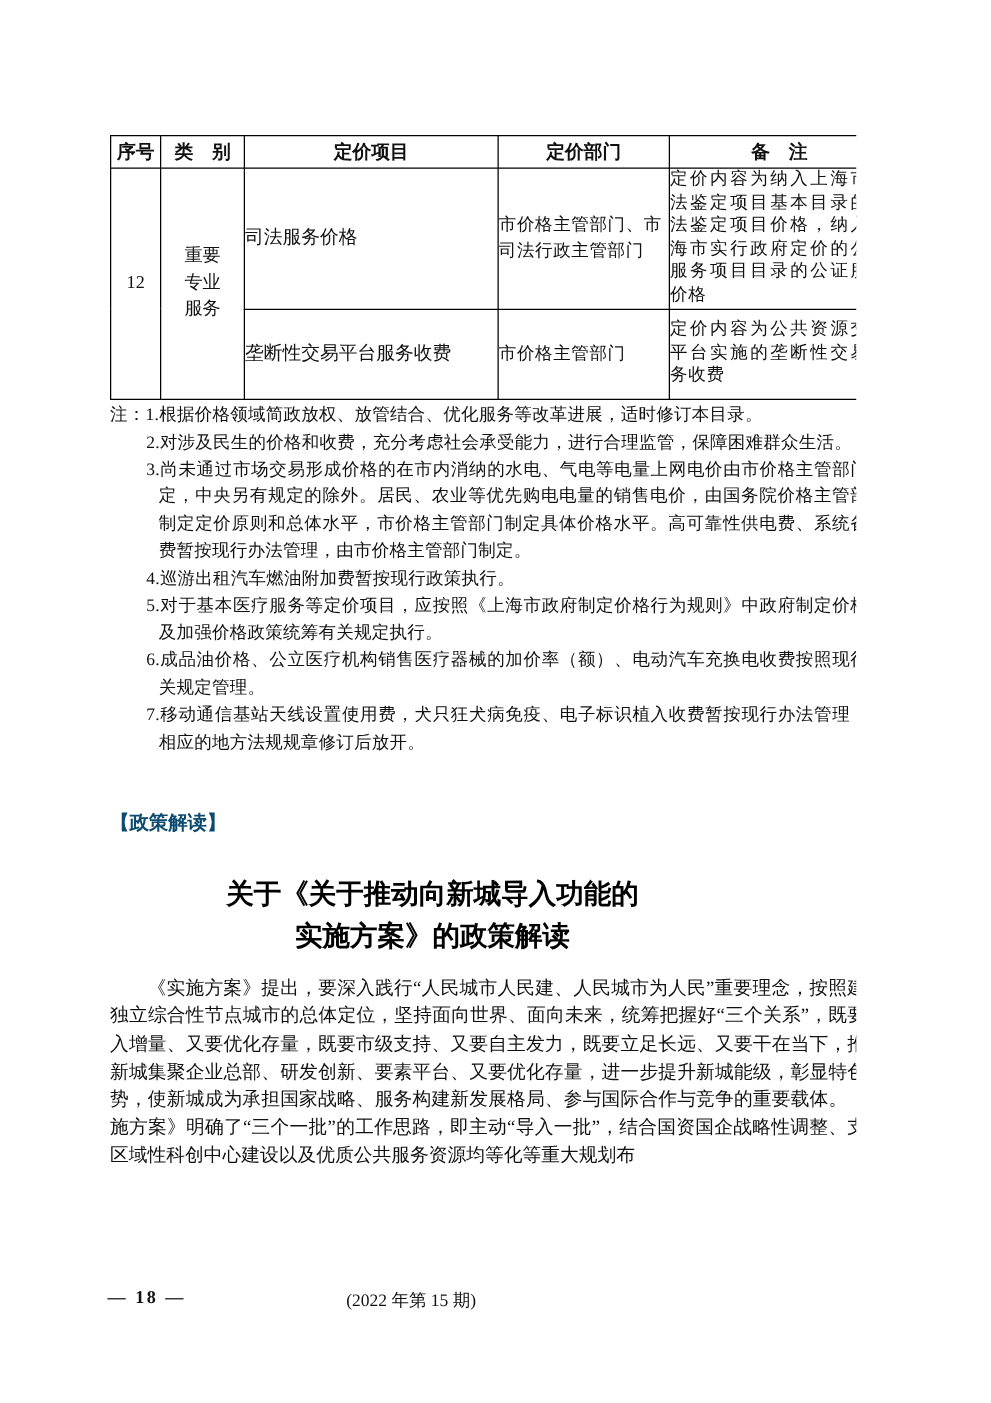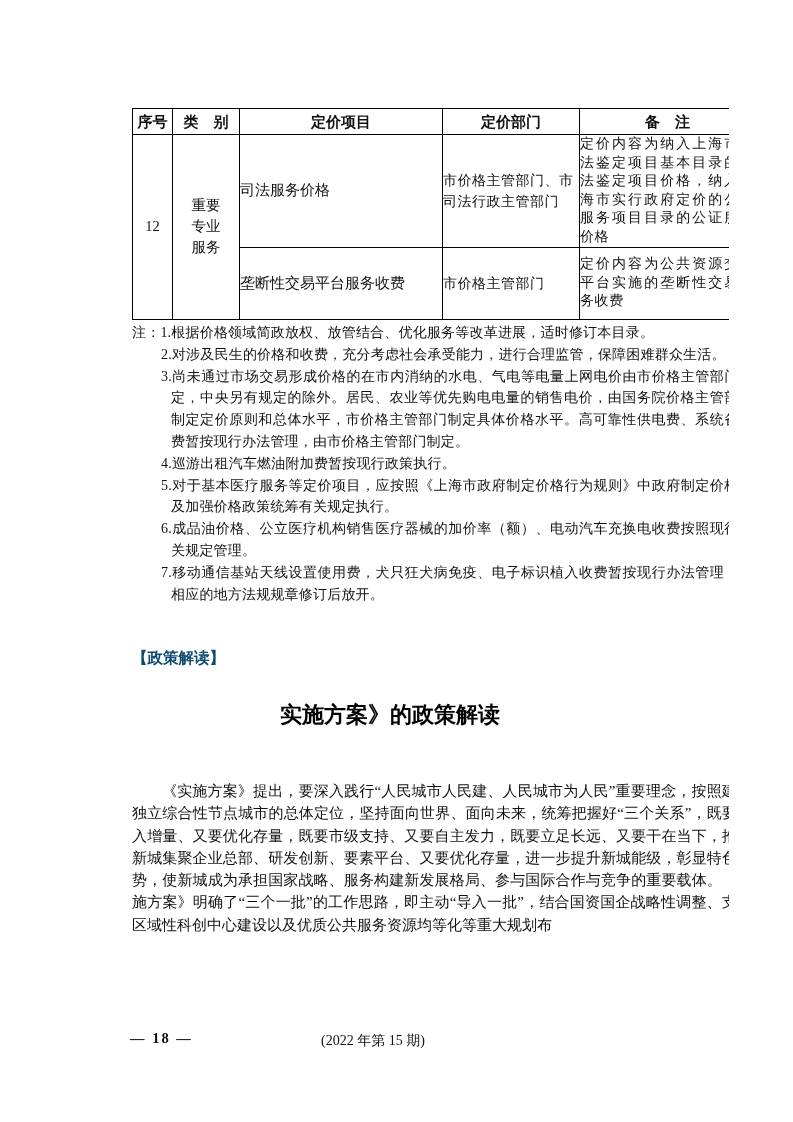--- a/index.html
+++ b/index.html
@@ -4,21 +4,20 @@
 <style>
   html, body { margin: 0; padding: 0; background: #ffffff; }
   .page {
     position: relative;
     width: 685px;
     height: 1122px;
     background: #ffffff;
     color: #111;
     font-family: "Liberation Serif", "DejaVu Serif", serif;
     overflow: hidden;
-    margin-left: 44px;
   }
 
   
   table.pricing-table {
     position: absolute;
     left: 88px;
     top: 108px;
     width: 623px;
     border-collapse: collapse;
     table-layout: fixed;
@@ -175,20 +174,21 @@
     <div class="note-item">3.尚未通过市场交易形成价格的在市内消纳的水电、气电等电量上网电价由市价格主管部门制定，中央另有规定的除外。居民、农业等优先购电电量的销售电价，由国务院价格主管部门制定定价原则和总体水平，市价格主管部门制定具体价格水平。高可靠性供电费、系统备用费暂按现行办法管理，由市价格主管部门制定。</div>
     <div class="note-item">4.巡游出租汽车燃油附加费暂按现行政策执行。</div>
     <div class="note-item">5.对于基本医疗服务等定价项目，应按照《上海市政府制定价格行为规则》中政府制定价格以及加强价格政策统筹有关规定执行。</div>
     <div class="note-item">6.成品油价格、公立医疗机构销售医疗器械的加价率（额）、电动汽车充换电收费按照现行有关规定管理。</div>
     <div class="note-item">7.移动通信基站天线设置使用费，犬只狂犬病免疫、电子标识植入收费暂按现行办法管理，待相应的地方法规规章修订后放开。</div>
   </div>
 
   <div class="section-header">【政策解读】</div>
 
   <div class="article-title">
+    <div>关于《关于推动向新城导入功能的</div>
     <div>实施方案》的政策解读</div>
   </div>
 
   <div class="body-text">
     <p>《实施方案》提出，要深入践行“人民城市人民建、人民城市为人民”重要理念，按照建设独立综合性节点城市的总体定位，坚持面向世界、面向未来，统筹把握好“三个关系”，既要引入增量、又要优化存量，既要市级支持、又要自主发力，既要立足长远、又要干在当下，推动新城集聚企业总部、研发创新、要素平台、又要优化存量，进一步提升新城能级，彰显特色优势，使新城成为承担国家战略、服务构建新发展格局、参与国际合作与竞争的重要载体。《实施方案》明确了“三个一批”的工作思路，即主动“导入一批”，结合国资国企战略性调整、支持区域性科创中心建设以及优质公共服务资源均等化等重大规划布</p>
   </div>
 
   <span class="footer-pagenum">— 18 —</span>
   <span class="footer-issue">(2022 年第 15 期)</span>
 

